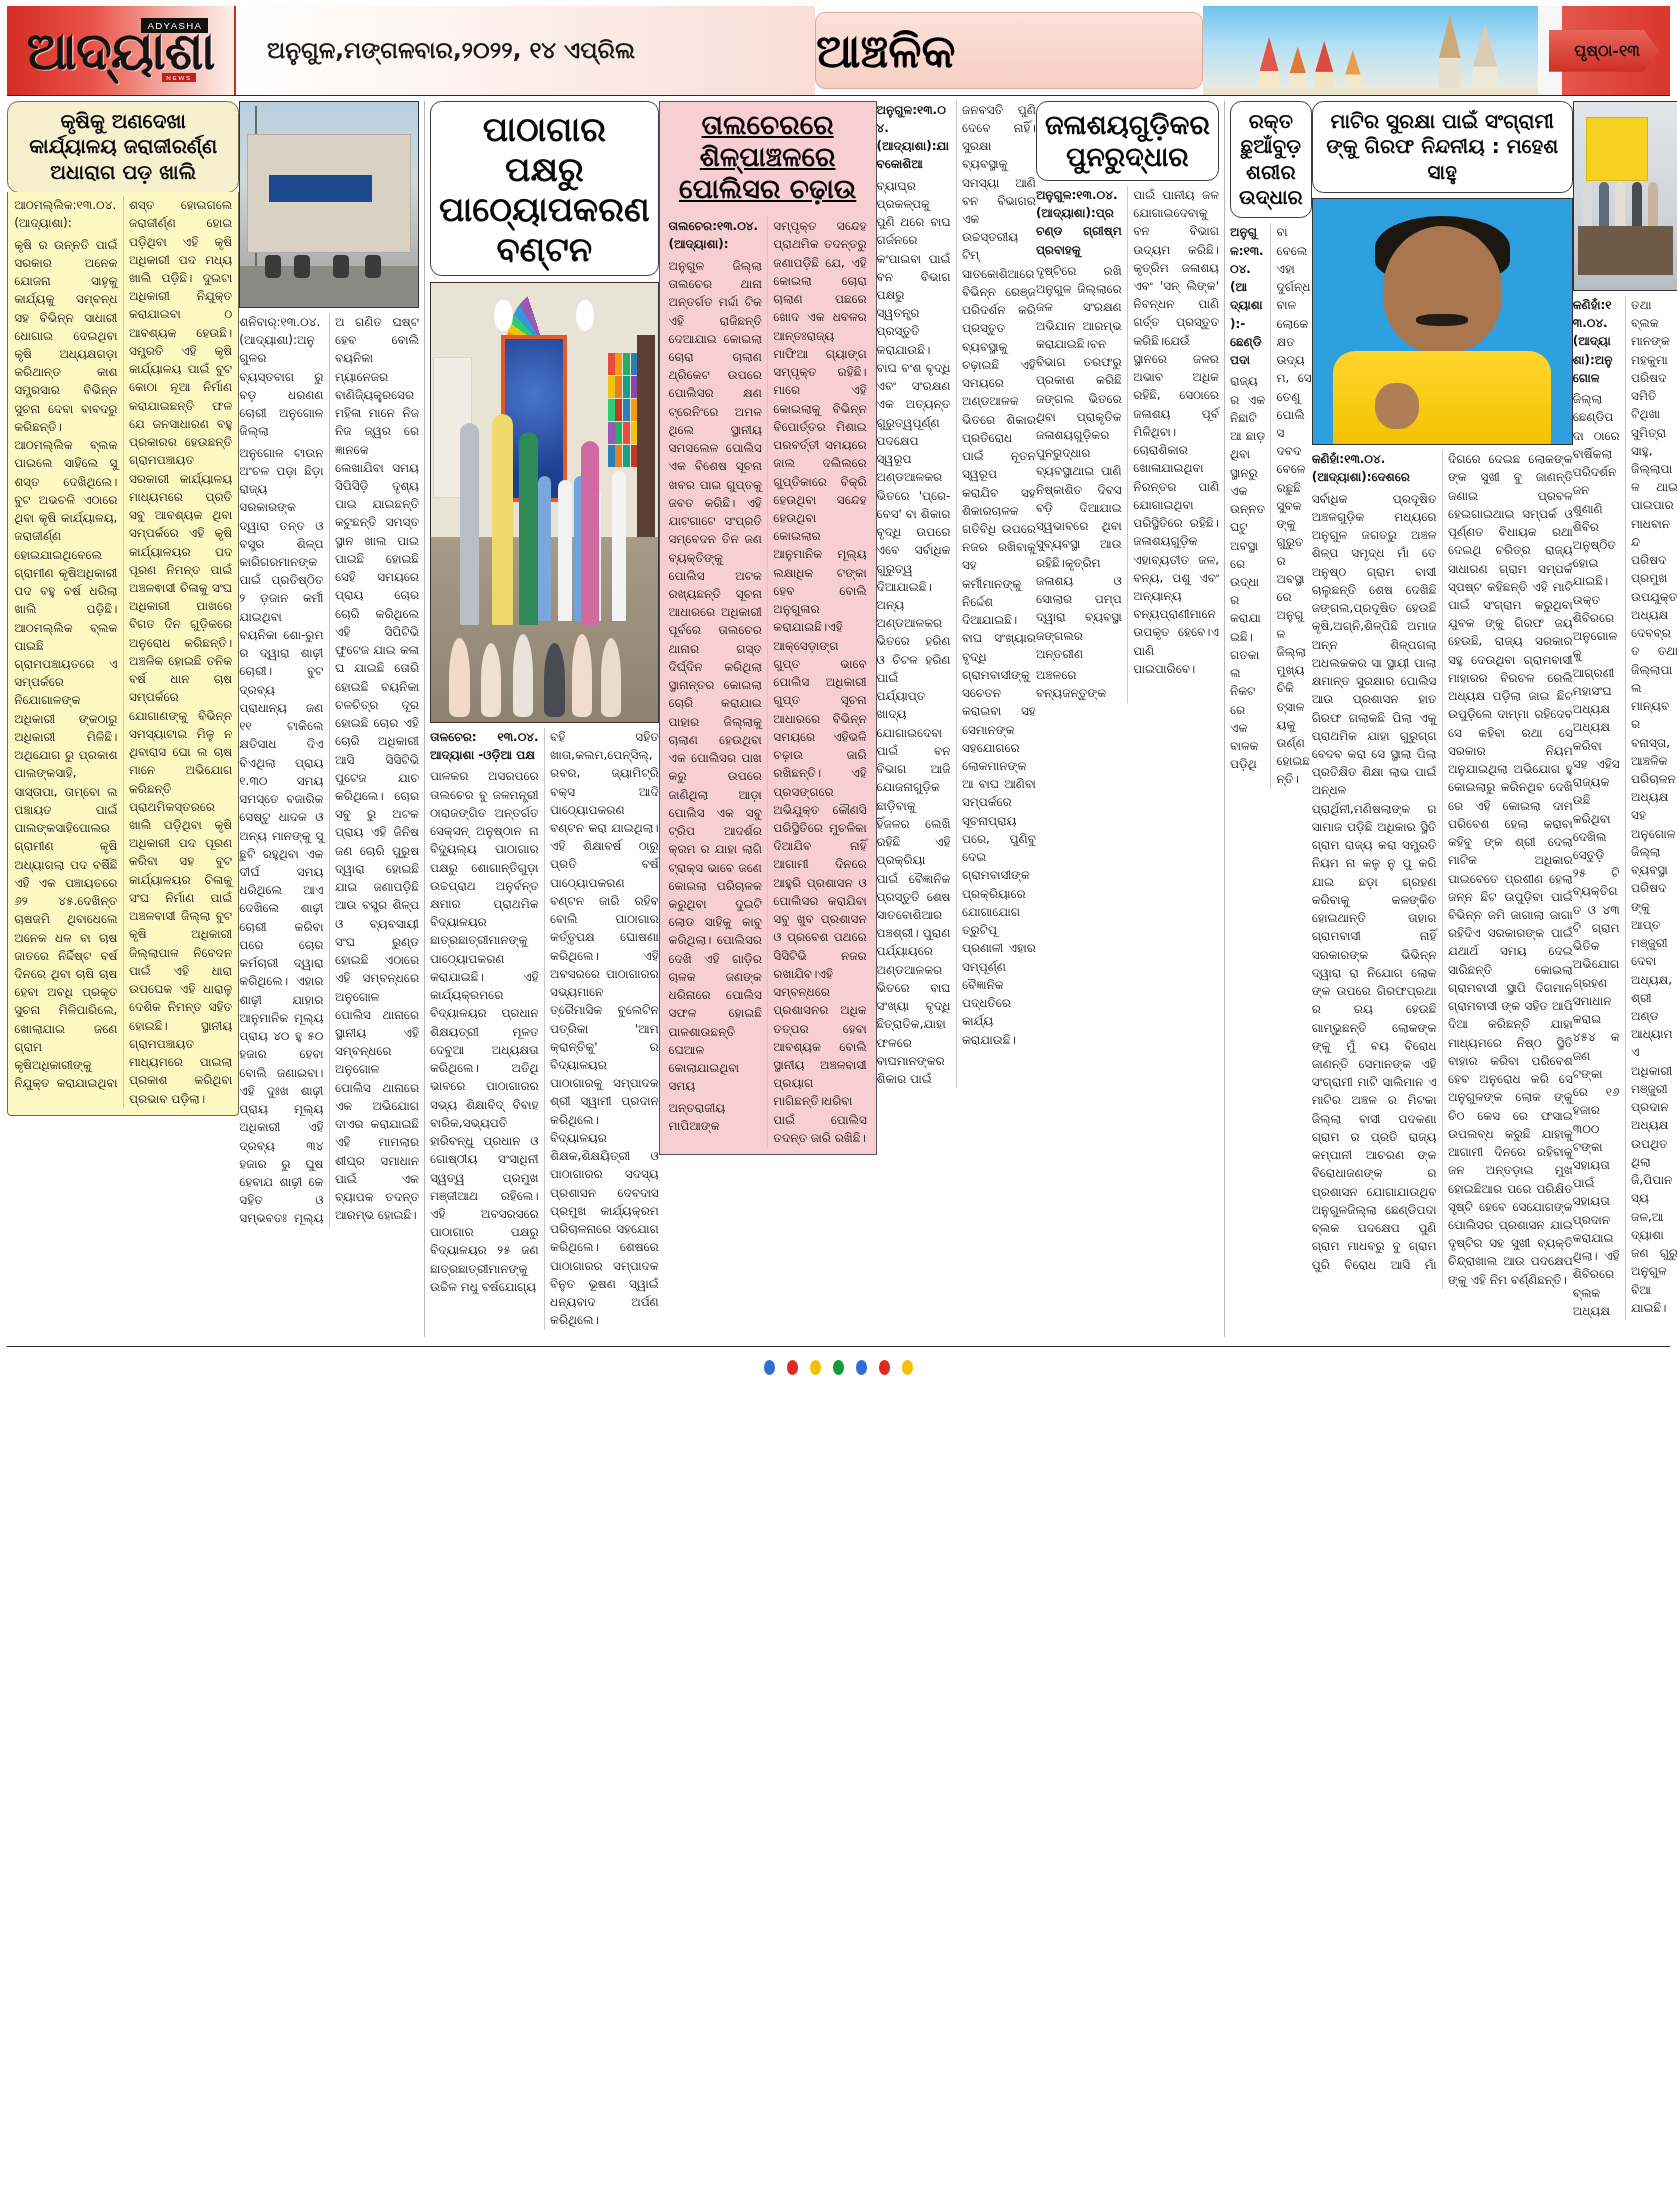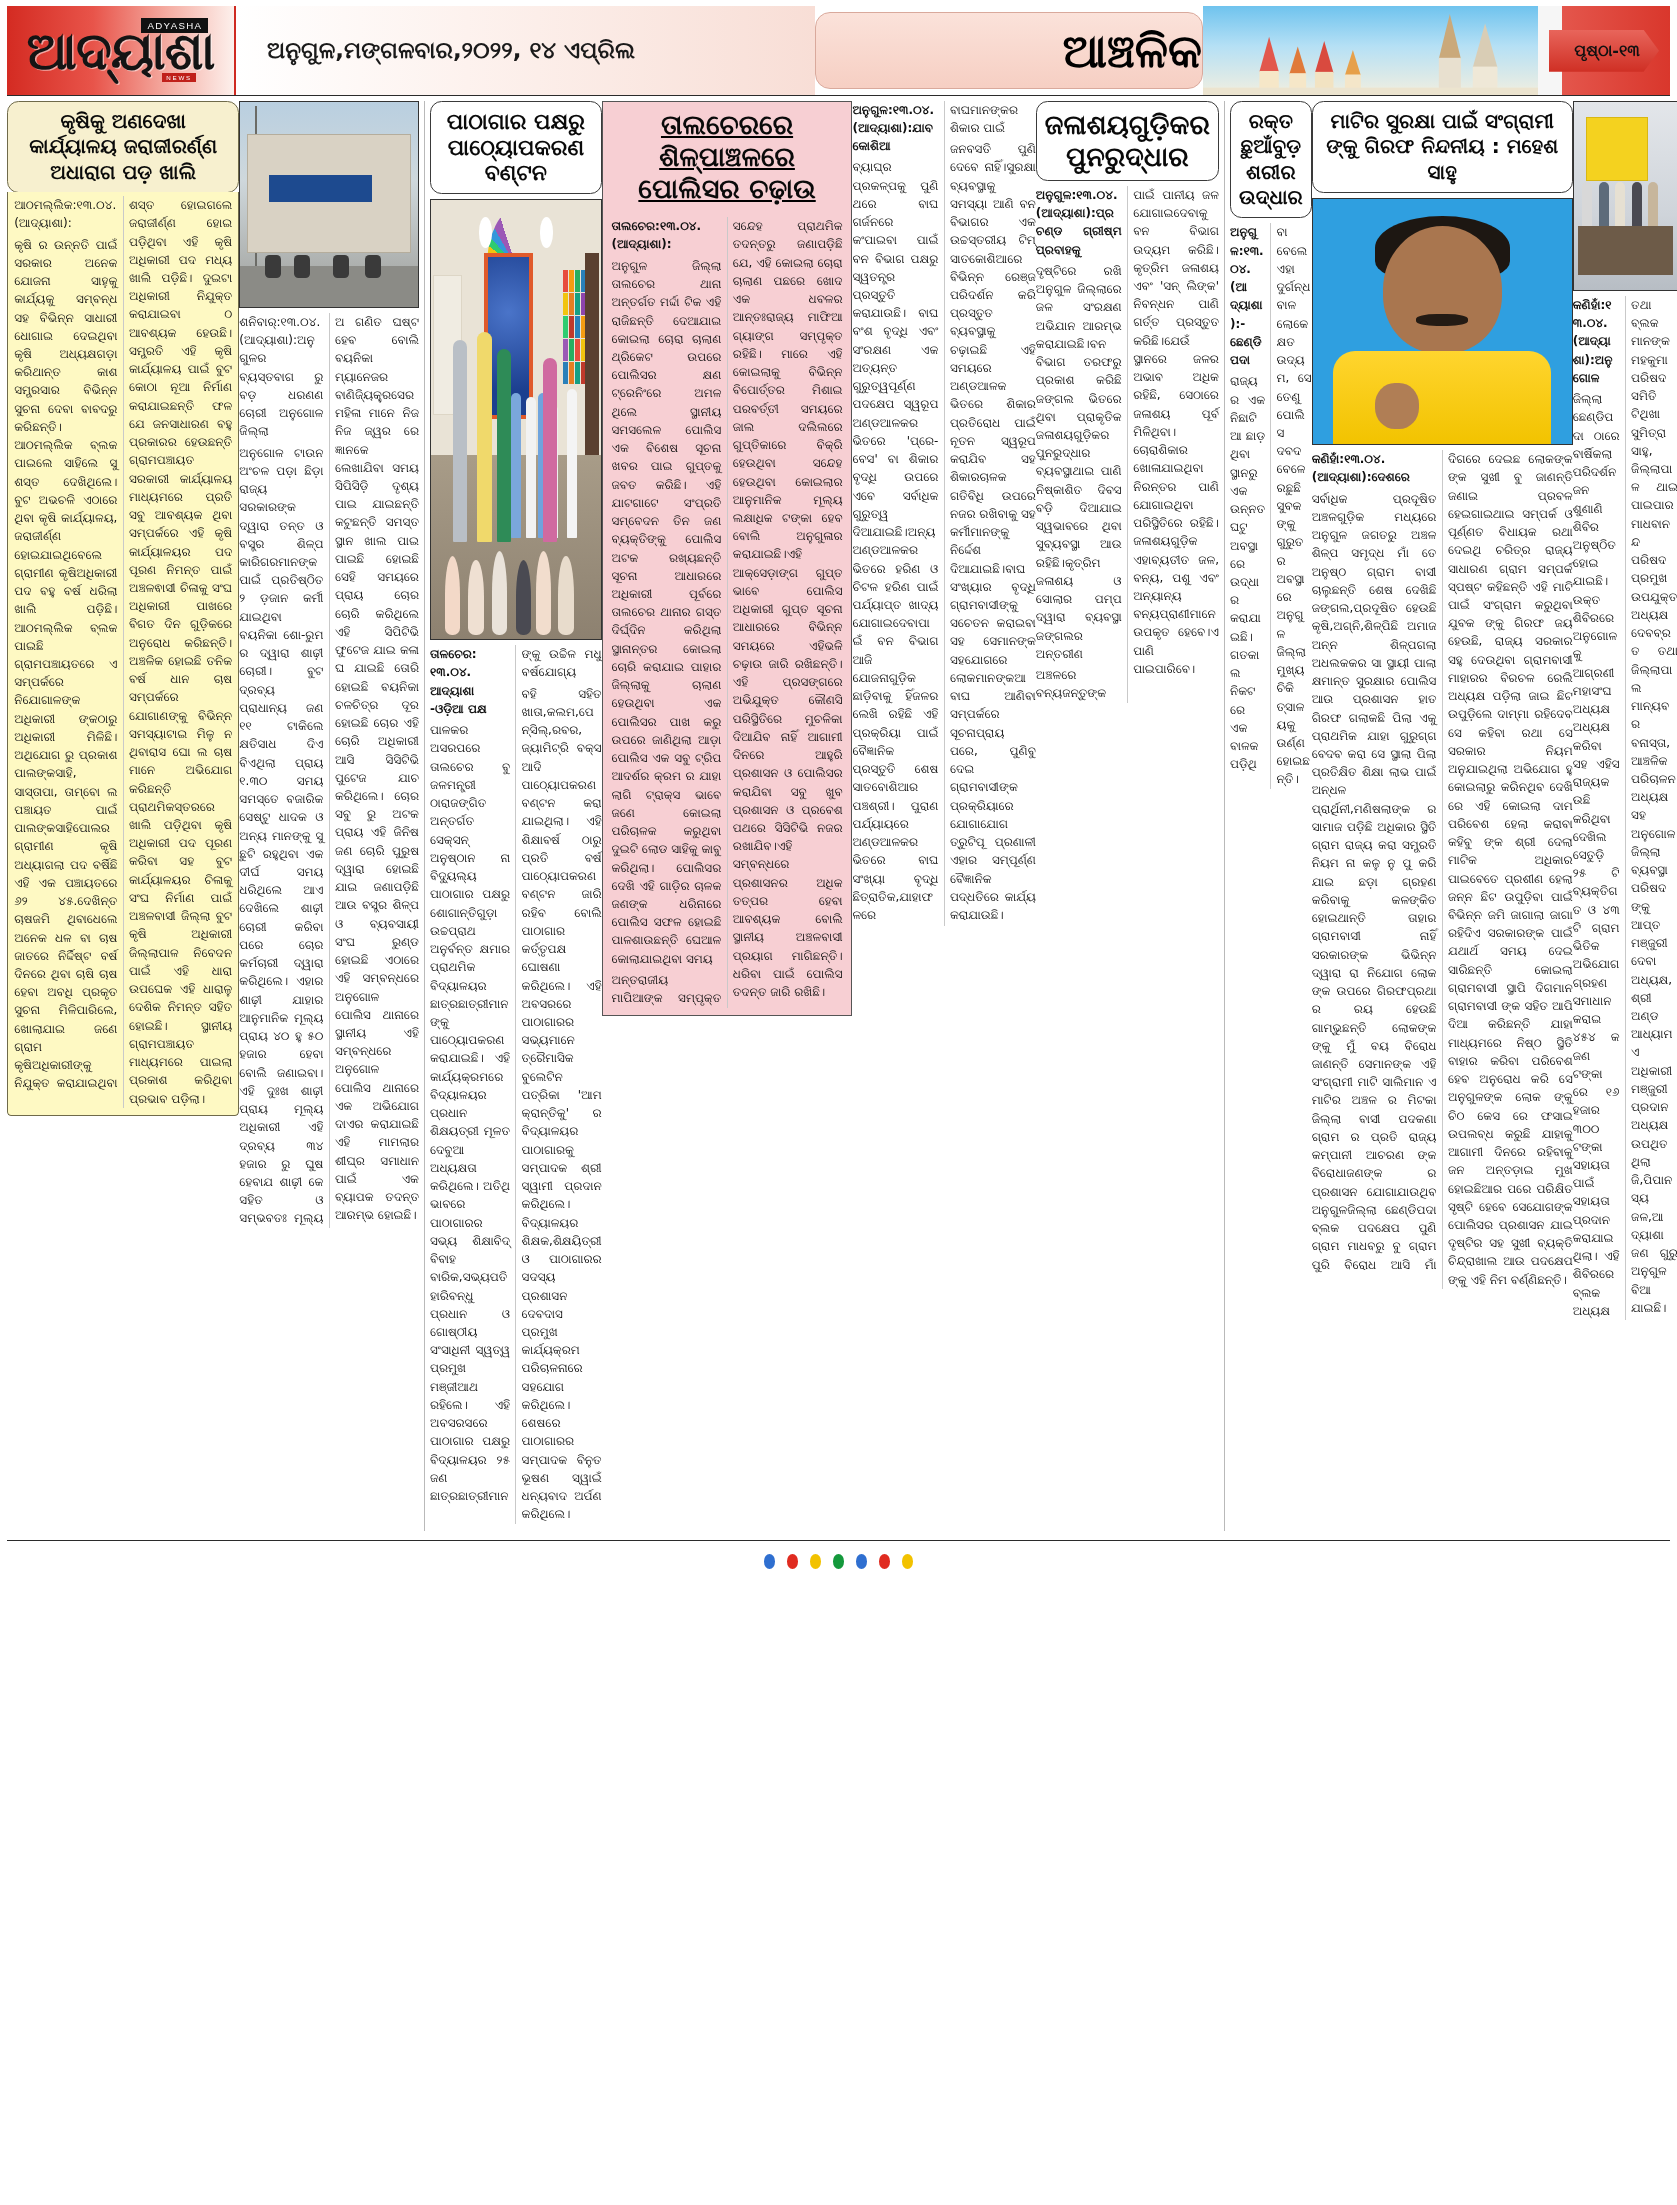--- a/index.html
+++ b/index.html
@@ -78,23 +78,23 @@
     font-size: 23px;
     font-weight: 700;
     color: #1a1a1a;
     white-space: nowrap;
     font-family: "DejaVu Sans", sans-serif;
   }
   .mh-section {
     flex: 0 0 388px;
     background: linear-gradient(180deg,#fbe2da 0%, #f6cfc3 100%);
     border: 0.9px solid #d9a99c;
-    border-radius: 15px;
+    border-radius: 10px;
     margin: 6.2px 0;
-    display: flex; align-items: center; justify-content: flex-end;
+    display: flex; align-items: center; justify-content: flex-start;
   }
   .mh-section-text {
     font-size: 46px;
     font-weight: 700;
     color: #000;
     line-height: 1;
     font-family: "DejaVu Sans", sans-serif;
   }
   .mh-temple {
     flex: 0 0 335px;
@@ -146,21 +146,21 @@
   .hl-box.blue  { background: #cfe2f3; border-color: #7c97ae; }
   .hl-box.pinkhd{ background: #f7cfd3; border: none; border-radius: 0; text-decoration: underline; }
 
   .hl-text {
     font-size: 20px;
     font-weight: 700;
     line-height: 1.28;
     color: #0a0a0a;
     font-family: "DejaVu Sans", sans-serif;
   }
-  .hl-text.big { font-size: 22px; line-height: 1.18; }
+  .hl-text.big { font-size: 34px; line-height: 1.18; }
   .hl-text.mid { font-size: 27px; line-height: 1.2; }
 
   .body-box { }
   .body-box.cream {
     background: #fef9c3;
     border: 0.9px solid #6f6a4a;
     border-top: none;
     border-radius: 0 0 4.4px 4.4px;
     padding: 4.4px 6.2px 7px 6.2px;
     margin-top: -6.2px;

